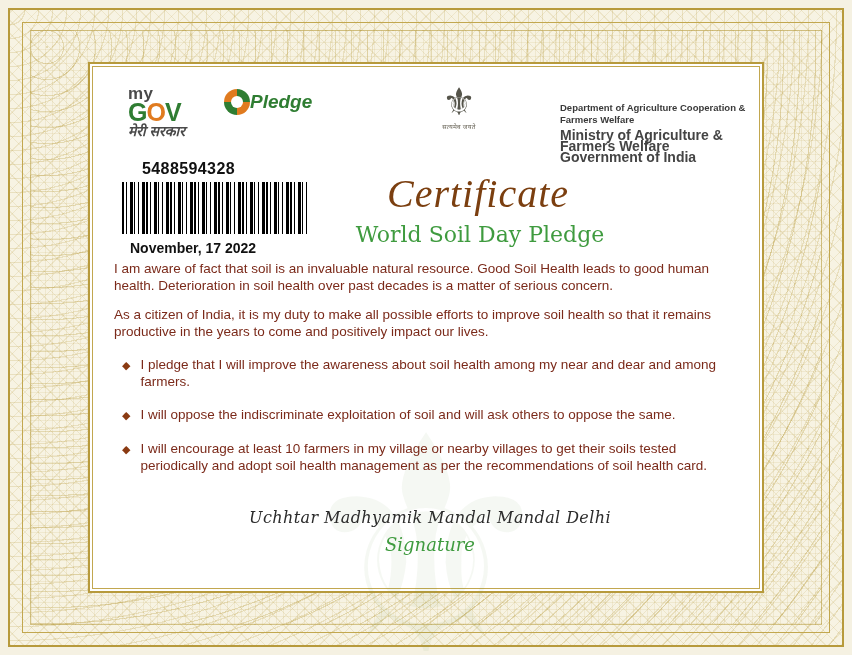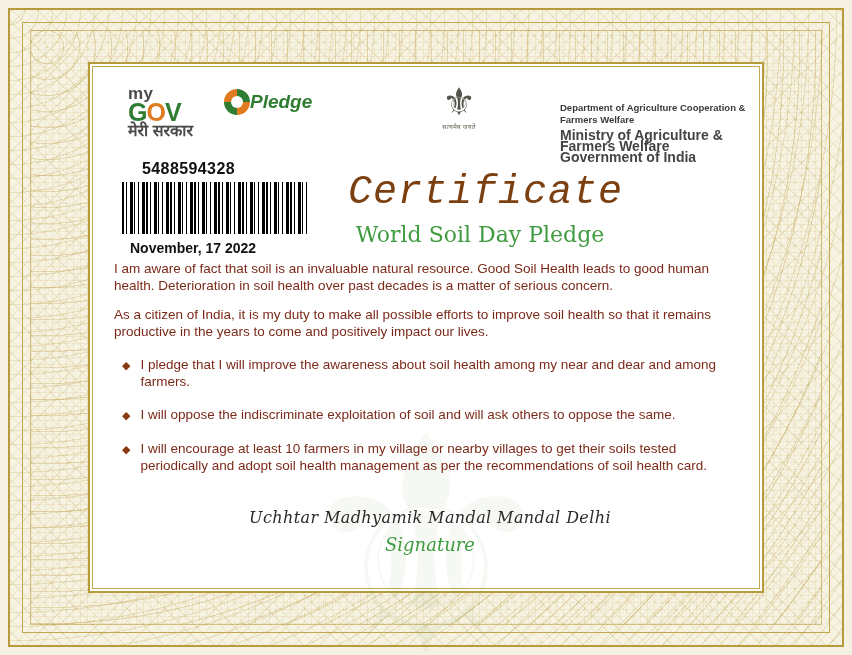--- a/index.html
+++ b/index.html
@@ -105,24 +105,25 @@
   }
   .logo-mygov .gov {
     font-size: 25px;
     font-weight: bold;
     color: #2f7d32;
     line-height: 23px;
     letter-spacing: -1px;
   }
   .logo-mygov .gov .o { color: #e07b1f; }
   .logo-mygov .hindi {
-    font-size: 16px;
+    font-size: 14px;
     color: #4a4a4a;
     font-weight: bold;
     line-height: 14px;
+    font-style: italic;
   }
   .logo-pledge {
     position: absolute;
     left: 104px; top: 15px;
     display: flex;
     align-items: center;
     gap: 0;
   }
   .pledge-mark {
     width: 26px; height: 26px;
@@ -211,22 +212,22 @@
     font-weight: bold;
     color: #111;
     padding-left: 8px;
   }
 
   
   .title-certificate {
     position: absolute;
     left: 248px; top: 96px;
     width: 260px;
-    text-align: right;
-    font-family: Liberation Mono, monospace;
+    text-align: center;
+    font-family: Liberation Serif, serif;
     font-style: italic;
     font-size: 40px;
     color: #7b3f10;
     letter-spacing: 1px;
   }
   .title-event {
     position: absolute;
     left: 200px; top: 148px;
     width: 360px;
     text-align: center;

